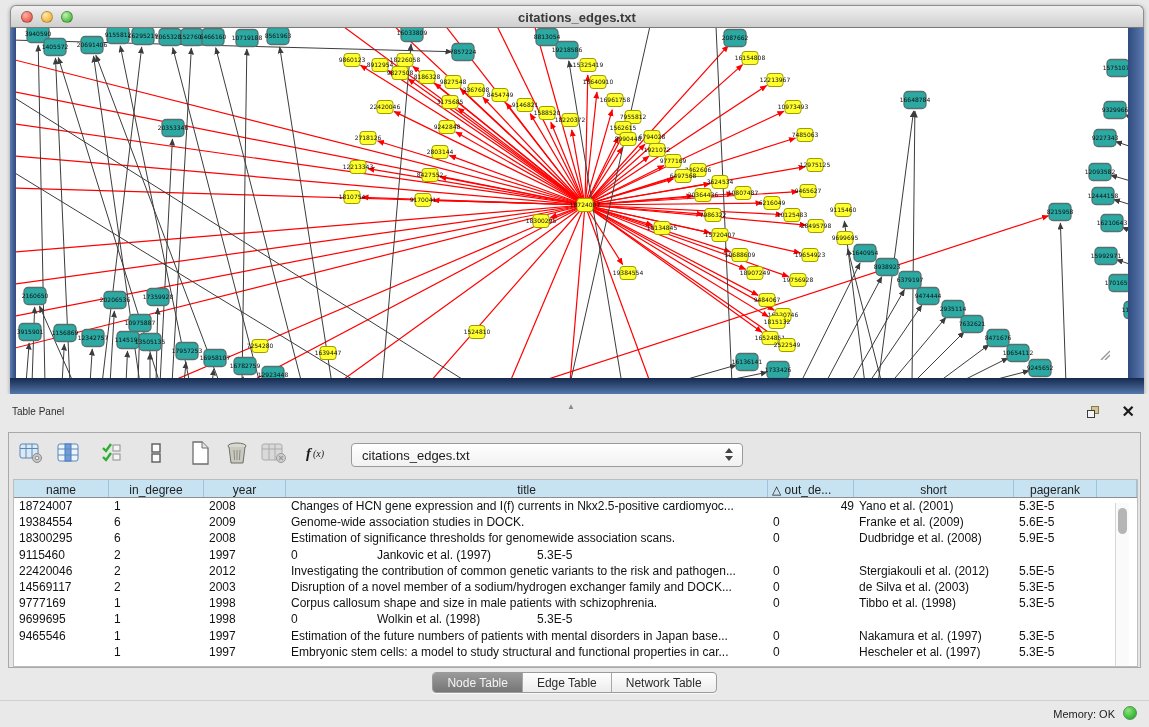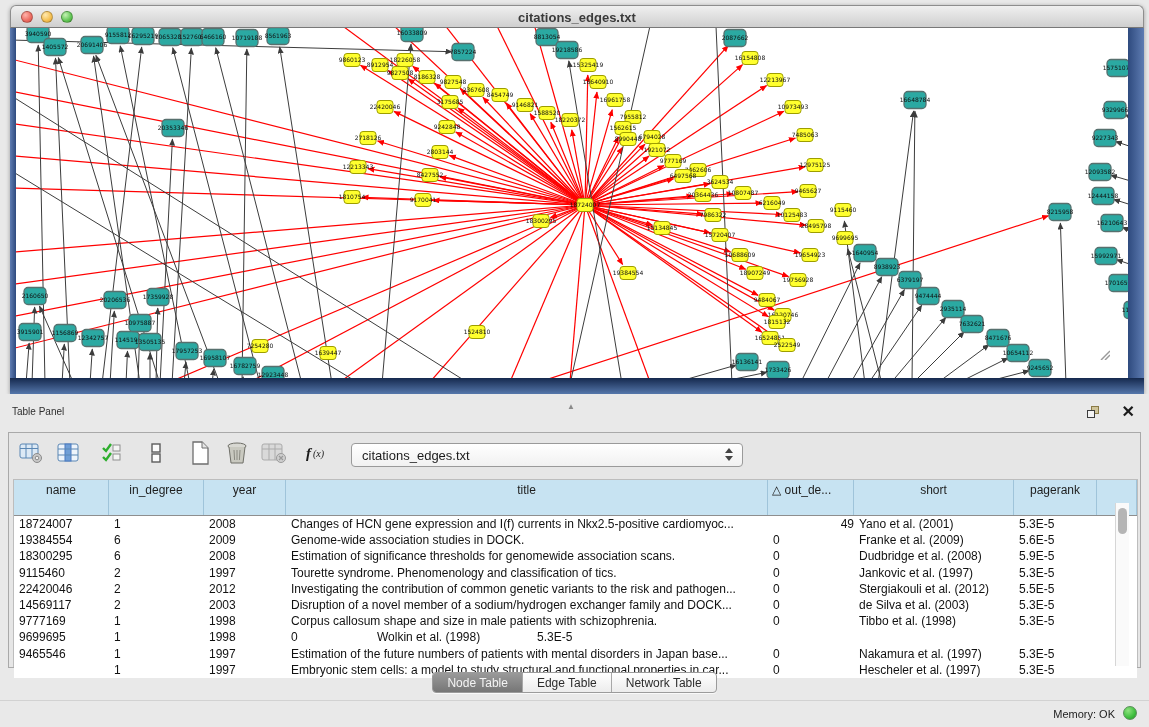--- a/index.html
+++ b/index.html
@@ -44,21 +44,21 @@
   .tool-btn.gap { margin-left:14px; }
   .combo { margin-left:18px; width:392px; height:24px; background:linear-gradient(#ffffff,#f1f1f1);
            border:1px solid #9a9a9a; border-radius:4px; position:relative; display:flex; align-items:center; }
   .combo-text { font-size:13px; color:#1c1c1c; padding-left:10px; }
   .combo-arrows { position:absolute; right:8px; top:4px; width:9px; height:16px; }
   .combo-arrows i { display:block; width:0; height:0; border-left:4.5px solid transparent; border-right:4.5px solid transparent; }
   .combo-arrows .up { border-bottom:5px solid #444; margin-bottom:3px; }
   .combo-arrows .dn { border-top:5px solid #444; }
 
   .tablewrap { position:absolute; left:4px; top:46px; width:1125px; height:188px; background:#ffffff; border:1px solid #bdbdbd; }
-  .thead { display:flex; height:36px; background:#c7e3f2; border-bottom:1px solid #8e8e8e; }
+  .thead { display:flex; height:18px; background:#c7e3f2; border-bottom:1px solid #8e8e8e; }
   .th { font-size:12px; color:#1d1d1d; text-align:center; line-height:21px; border-right:1px solid #9fc4da;
         overflow:hidden; white-space:nowrap; }
   .th.sorted { text-align:left; padding-left:4px; }
   .tbody .tr { display:flex; height:16.2px; background:#ffffff; }
   .td { font-size:12px; color:#111; line-height:16px; padding-left:5px; overflow:hidden; white-space:nowrap; }
   .vscroll { position:absolute; right:8px; top:23px; width:14px; height:163px; background:#fafafa; border-left:1px solid #d6d6d6; }
   .vthumb { position:absolute; left:2px; top:5px; width:9px; height:26px; background:#b5b5b5; border-radius:5px; }
 
   .tabsrow { position:absolute; left:0; top:278px; width:100%; height:24px; display:flex; justify-content:center; }
   .seg { display:flex; height:21px; border:1px solid #9b9b9b; border-radius:4px; overflow:hidden;
@@ -826,21 +826,20 @@
             <div class="td" style="width: 82px;">2008</div>
             <div class="td" style="width: 482px;">Estimation of significance thresholds for genomewide association scans.</div>
             <div class="td" style="width: 86px;">0</div>
             <div class="td" style="width: 160px;">Dudbridge et al. (2008)</div>
             <div class="td" style="width: 83px;">5.9E-5</div>
           </div>
           <div class="tr">
             <div class="td" style="width: 95px;">9115460</div>
             <div class="td" style="width: 95px;">2</div>
             <div class="td" style="width: 82px;">1997</div>
-            <div class="td" style="width: 482px;">Tourette syndrome. Phenomenology and classification of tics.</div>
             <div class="td" style="width: 86px;">0</div>
             <div class="td" style="width: 160px;">Jankovic et al. (1997)</div>
             <div class="td" style="width: 83px;">5.3E-5</div>
           </div>
           <div class="tr">
             <div class="td" style="width: 95px;">22420046</div>
             <div class="td" style="width: 95px;">2</div>
             <div class="td" style="width: 82px;">2012</div>
             <div class="td" style="width: 482px;">Investigating the contribution of common genetic variants to the risk and pathogen...</div>
             <div class="td" style="width: 86px;">0</div>

